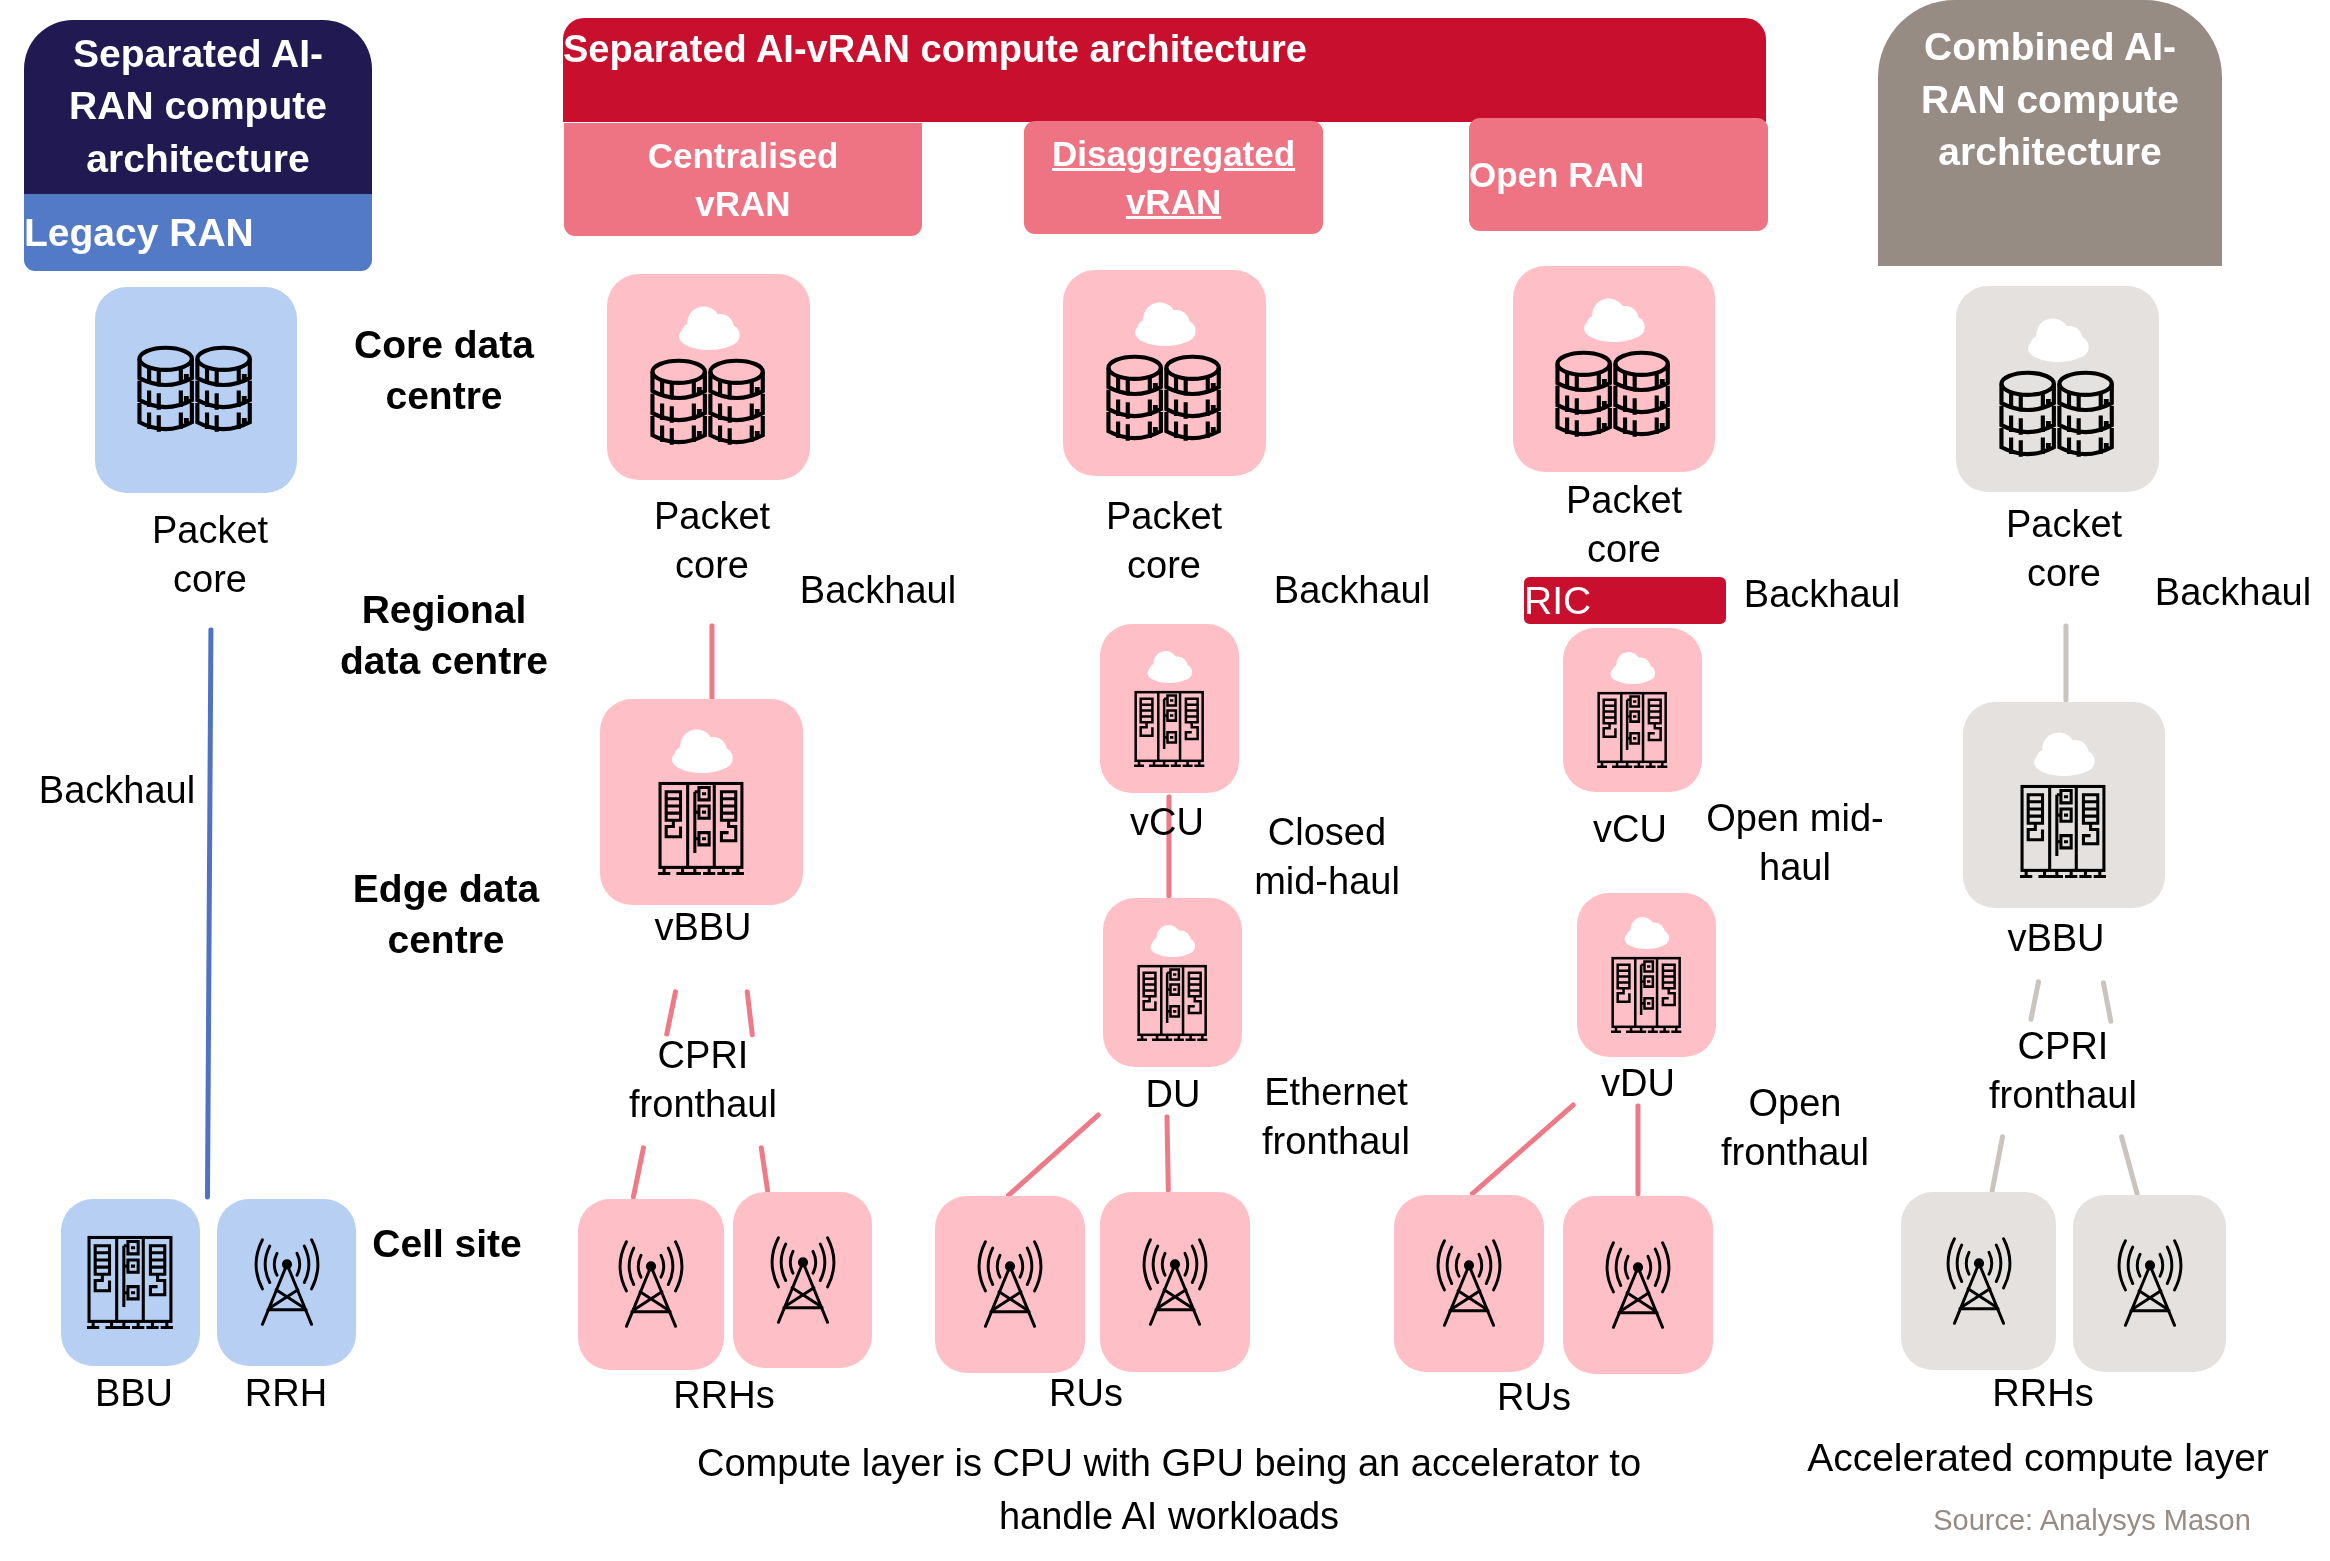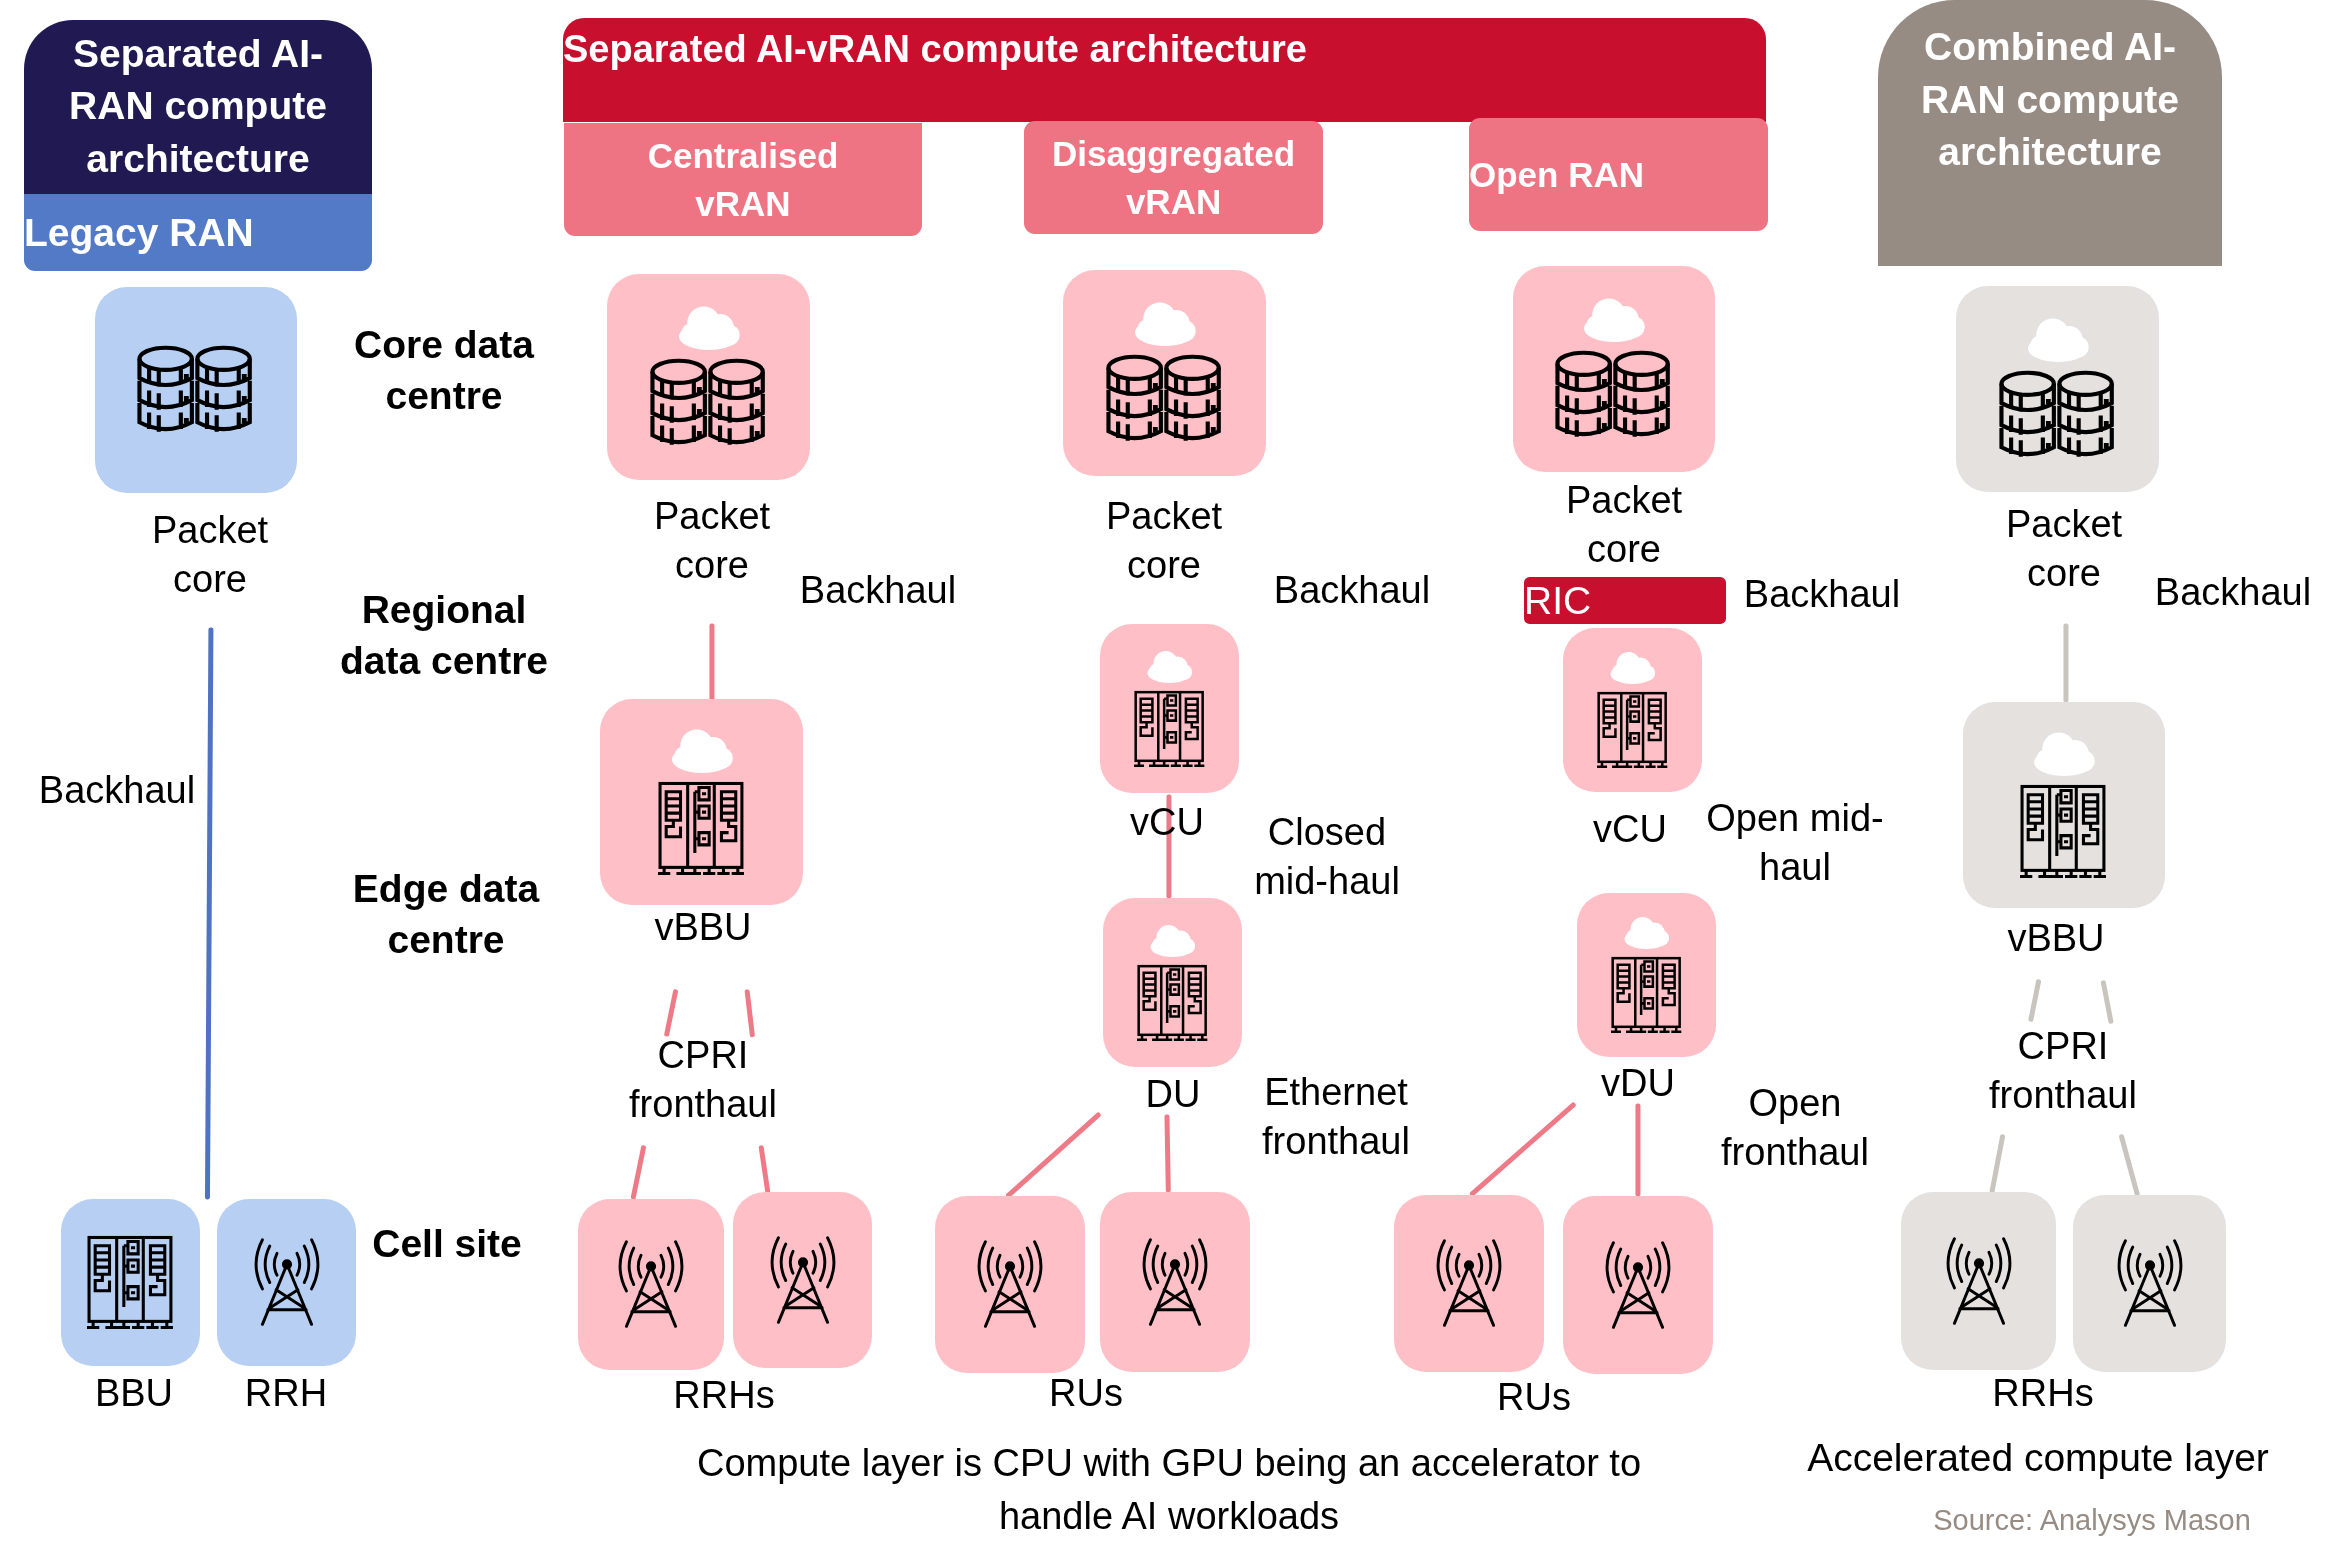--- a/index.html
+++ b/index.html
@@ -70,21 +70,21 @@
 <div class="abs hdr" style="left:24px;top:194px;width:348px;height:77px;background:#537ac6;border-radius:0 0 11px 11px;font-size:39px;">
   <span>Legacy RAN</span>
 </div>
 
 <div class="abs hdr" style="left:563px;top:18px;width:1203px;height:104px;background:#c8102e;border-radius:21px 21px 0 0;font-size:38px;align-items:flex-start;padding-top:9.8px;">
   <span>Separated AI-vRAN compute architecture</span>
 </div>
 <div class="abs hdr" style="left:564px;top:123px;width:358px;height:113px;background:#ef7483;border-radius:0 0 11px 11px;font-size:35px;line-height:1.35;padding:0 49px;">
   <span>Centralised vRAN</span>
 </div>
-<div class="abs hdr" style="left:1024px;top:121px;width:299px;height:113px;background:#ef7483;border-radius:11px;font-size:35px;line-height:1.35;padding:0 28px;">
+<div class="abs hdr" style="left:1024px;top:121px;width:299px;height:113px;background:#ef7483;border-radius:11px;font-size:35px;line-height:1.35;padding:0 28px;text-decoration:underline;">
   <span>Disaggregated vRAN</span>
 </div>
 <div class="abs hdr" style="left:1469px;top:118px;width:299px;height:113px;background:#ef7483;border-radius:11px;font-size:35px;">
   <span>Open RAN</span>
 </div>
 
 <div class="abs hdr" style="left:1878px;top:0px;width:344px;height:266px;background:#968c84;border-radius:77px 77px 0 0;font-size:39px;line-height:1.35;padding:0 35px;align-items:flex-start;padding-top:21px;">
   <span>Combined AI-RAN compute architecture</span>
 </div>
 

